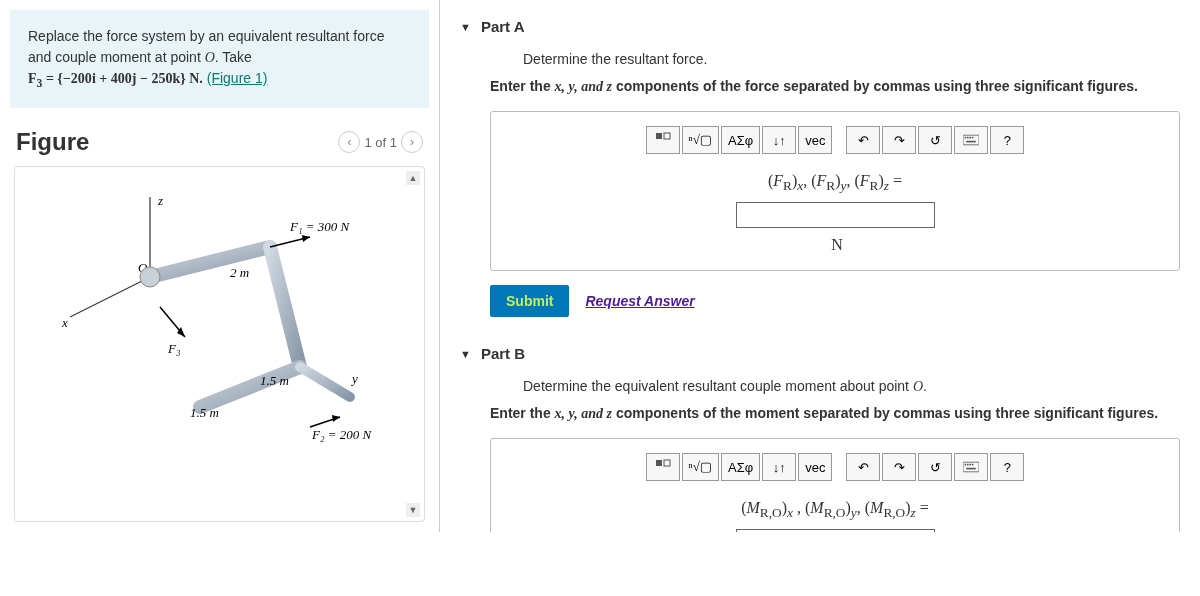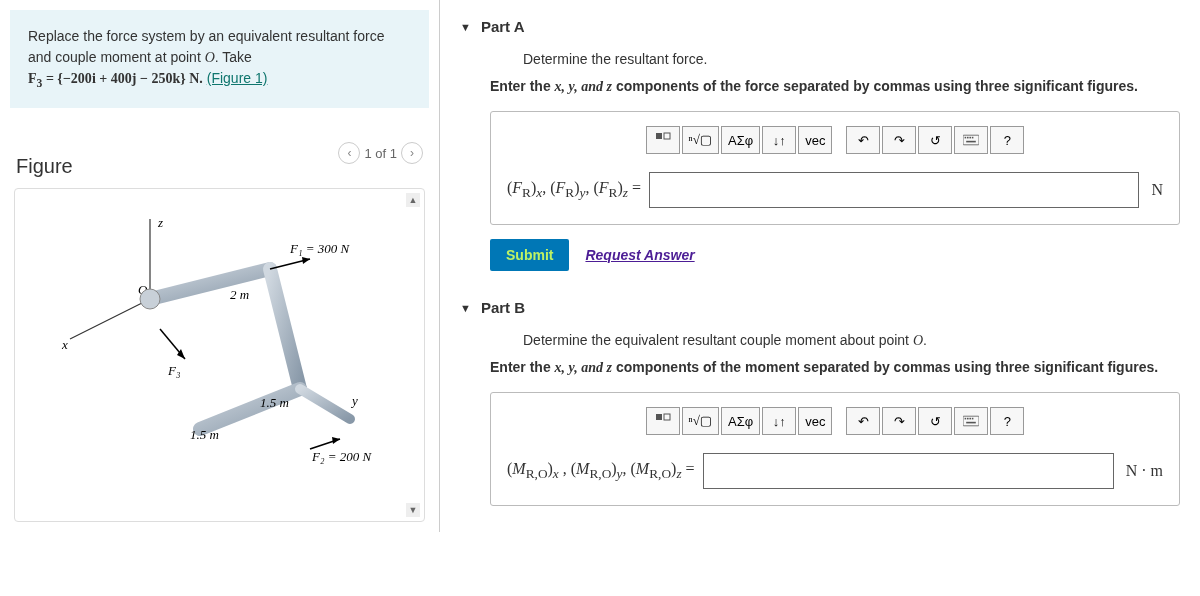--- a/index.html
+++ b/index.html
@@ -5,38 +5,38 @@
   * { box-sizing: border-box; margin: 0; padding: 0; }
   body { font-family: Arial, sans-serif; font-size: 14px; color: #333; background: #fff; }
   .page { display: flex; width: 1200px; height: 532px; }
   .left-col { width: 440px; border-right: 1px solid #ccc; display: flex; flex-direction: column; }
   .right-col { flex: 1; padding: 10px 20px 0 20px; overflow: hidden; }
   .problem-box { background: #e8f4f8; padding: 16px 18px; margin: 10px; line-height: 1.5; }
   .math-bold { font-weight: bold; font-family: 'Times New Roman', serif; }
   .math-var { font-family: 'Times New Roman', serif; font-style: italic; }
   .link { color: #0f766e; text-decoration: underline; cursor: pointer; }
   .figure-header { display: flex; justify-content: space-between; align-items: center; padding: 10px 16px; }
-  .figure-header h3 { font-size: 20px; font-weight: normal; margin-top: 27px; }
+  .figure-header h3 { font-size: 24px; font-weight: bold; }
   .pager { display: flex; align-items: center; gap: 4px; font-size: 13px; color: #666; }
   .pager-btn { width: 22px; height: 22px; border: 1px solid #ccc; border-radius: 50%; background: #fff; display: inline-flex; align-items: center; justify-content: center; cursor: pointer; color: #888; font-size: 12px; }
   .figure-panel { margin: 0 14px 10px 14px; border: 1px solid #ddd; border-radius: 4px; flex: 1; position: relative; overflow: hidden; }
   .scroll-arrow { position: absolute; right: 4px; width: 14px; height: 14px; background: #eee; color: #666; font-size: 9px; display: flex; align-items: center; justify-content: center; cursor: pointer; }
   .scroll-up { top: 4px; }
   .scroll-down { bottom: 4px; }
   .figure-img { padding: 20px; display: flex; justify-content: center; }
   .part-header { display: flex; align-items: center; gap: 10px; padding: 8px 0 14px 0; }
   .part-header .caret { font-size: 11px; color: #333; cursor: pointer; }
   .part-header h4 { font-size: 15px; font-weight: bold; }
   .part-body { padding-left: 30px; padding-bottom: 20px; }
   .instr { margin-bottom: 6px; line-height: 1.5; margin-left: 33px; }
   .instr-bold { font-weight: bold; margin-bottom: 14px; line-height: 1.5; }
   .answer-box { border: 1px solid #bbb; border-radius: 3px; padding: 14px 16px 16px 16px; margin-bottom: 14px; }
   .toolbar { display: flex; justify-content: center; gap: 2px; margin-bottom: 18px; }
   .tool-btn { min-width: 34px; height: 28px; border: 1px solid #999; background: #f7f7f7; display: inline-flex; align-items: center; justify-content: center; font-size: 13px; cursor: pointer; padding: 0 6px; }
-  .input-row { display: flex; align-items: center; gap: 8px; }
+  .input-row { display: flex; align-items: center; gap: 8px; flex-direction: column; }
   .input-label { font-family: 'Times New Roman', serif; font-size: 16px; white-space: nowrap; }
   .answer-input { flex: 1; height: 36px; border: 1px solid #666; padding: 4px 8px; font-size: 14px; }
   .unit { font-family: 'Times New Roman', serif; font-size: 16px; padding-left: 4px; }
   .submit-row { display: flex; align-items: center; gap: 16px; }
   .submit-btn { background: #0077b6; color: #bef264; border: none; padding: 8px 16px; font-size: 14px; cursor: pointer; border-radius: 2px; font-weight: bold; }
   .req-ans { color: #4c1d95; text-decoration: underline; cursor: pointer; font-size: 14px; font-weight: bold; font-style: italic; }
   .tool-icon { width: 16px; height: 16px; }
   svg.fig-svg { width: 340px; height: 260px; }
   .fig-label { font-family: 'Times New Roman', serif; font-size: 13px; font-style: italic; }
 </style>

